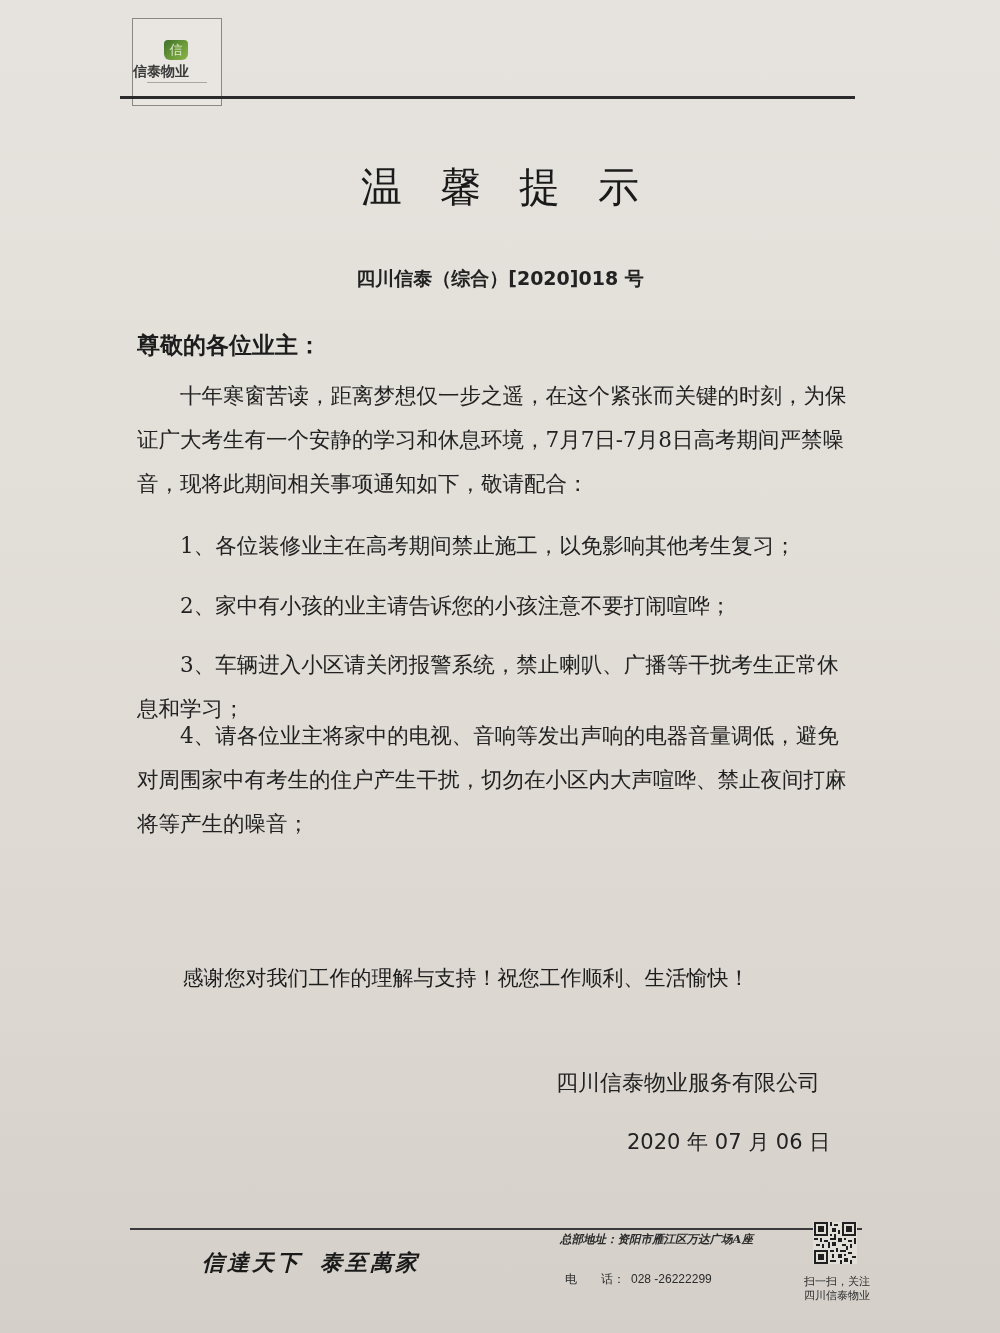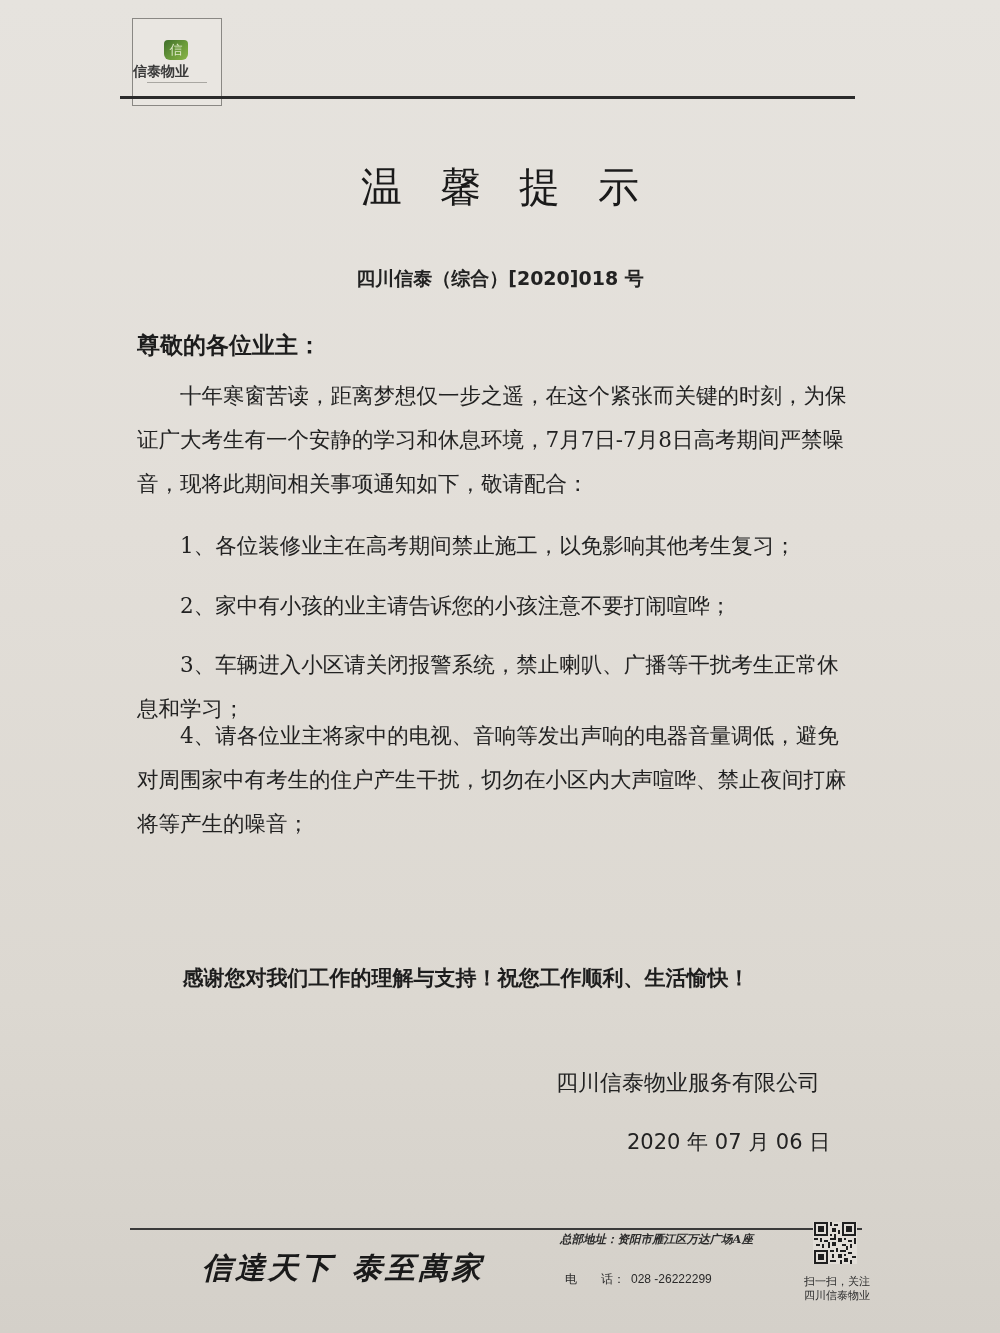--- a/index.html
+++ b/index.html
@@ -97,21 +97,21 @@
     .p-intro { top: 374px; text-indent: 43px; }
     .p-item1 { top: 524px; text-indent: 43px; }
     .p-item2 { top: 584px; text-indent: 43px; }
     .p-item3 { top: 643px; text-indent: 43px; }
     .p-item4 { top: 714px; text-indent: 43px; }
 
     .thanks {
       left: 0; top: 964px; width: 912px;
       text-align: center;
       font-size: 21px;
-      font-weight: bold;
+      font-weight: normal;
       color: #1d1d1d;
       text-indent: 20px;
     }
 
     .signature {
       left: 556px; top: 1068px;
       font-size: 22px;
       color: #222;
       font-family: "DejaVu Serif", serif;
     }
@@ -122,21 +122,21 @@
     }
 
     
     .footer-line {
       left: 130px; top: 1228px;
       width: 732px; height: 2px;
       background: #3a3a3a;
     }
     .slogan {
       left: 202px; top: 1248px;
-      font-size: 30px;
+      font-size: 22px;
       font-weight: bold;
       letter-spacing: 3px;
       color: #1a1a1a;
       font-family: "DejaVu Serif", serif;
       font-style: italic;
     }
     .slogan .gap { display: inline-block; width: 18px; }
     .addr {
       left: 560px; top: 1232px;
       font-size: 11.5px;

